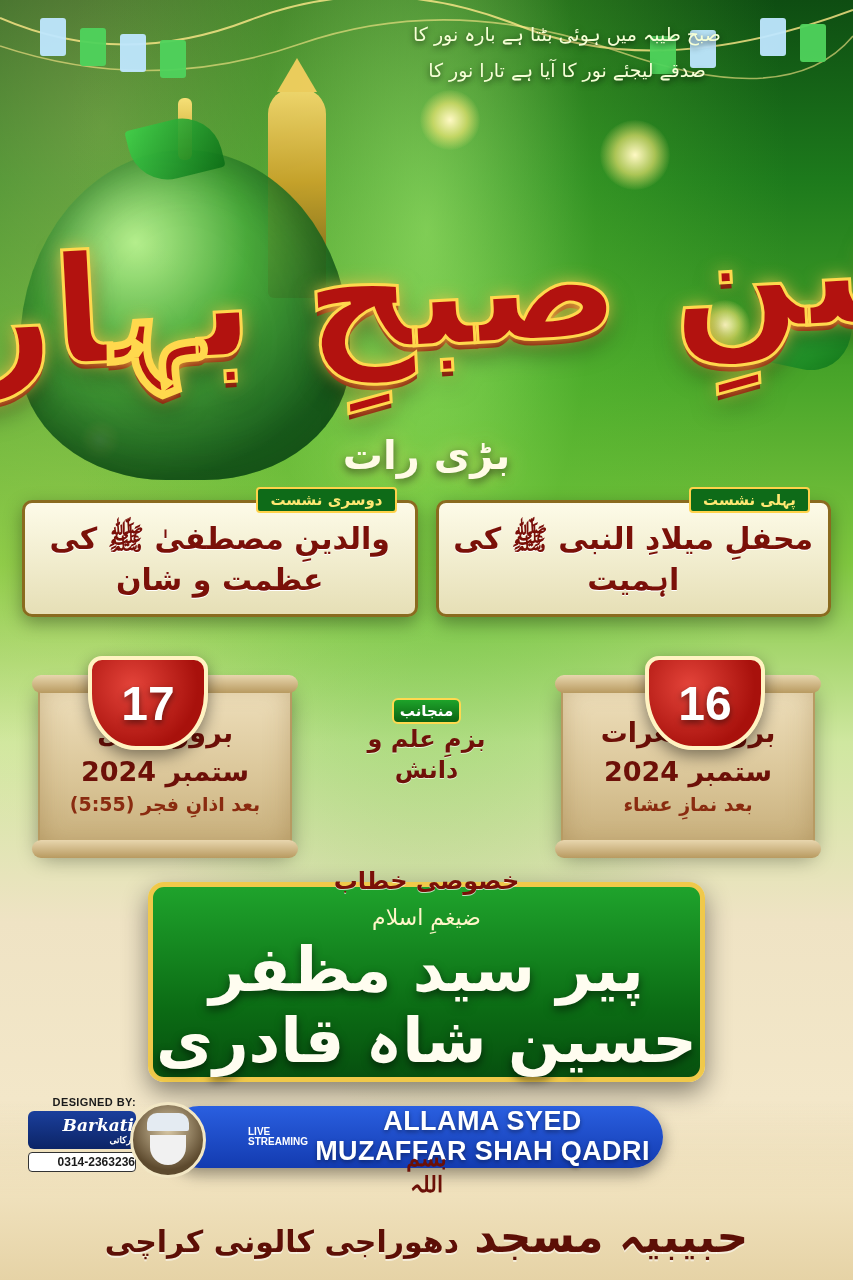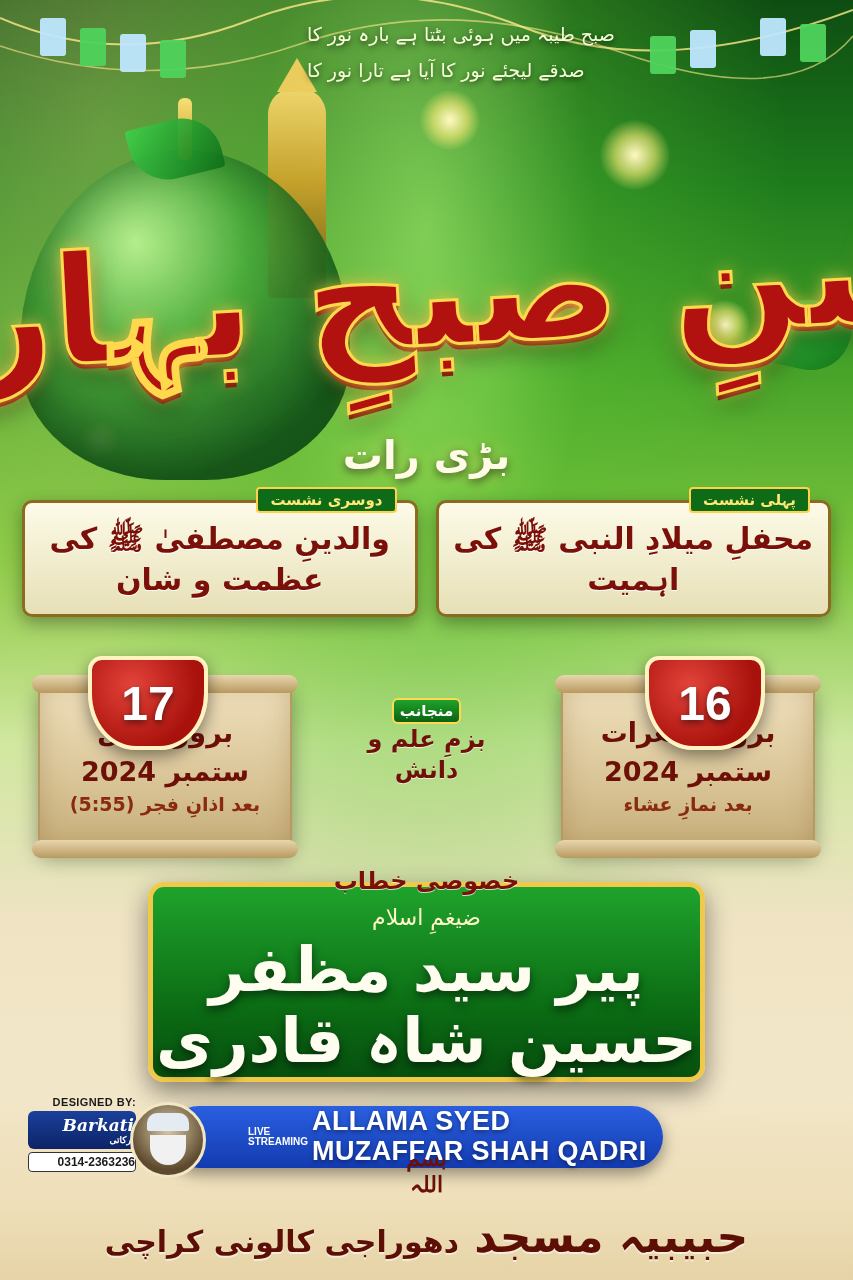--- a/index.html
+++ b/index.html
@@ -47,21 +47,21 @@
   .minaret:after{
     content:"";position:absolute;left:50%;top:-30px;transform:translateX(-50%);
     width:0;height:0;border-left:20px solid transparent;border-right:20px solid transparent;border-bottom:34px solid #f3cf5f;
   }
 
   .flag{position:absolute;background:linear-gradient(135deg,#3fd24a,#0c6d16);opacity:.9;}
 
   
   .couplet{
     position:absolute;right:26px;top:16px;width:520px;
-    text-align:left;direction:rtl;
+    text-align:center;direction:rtl;
     color:#f6ffd6;
     font-size:19px;line-height:1.9;
     text-shadow:0 2px 6px rgba(0,0,0,.65);
     font-family:"DejaVu Sans", sans-serif;
   }
 
   
   .title-wrap{
     position:absolute;left:0;right:0;top:128px;height:330px;
     display:flex;align-items:center;justify-content:center;
@@ -233,21 +233,21 @@
   .livebar .avatar .beard{position:absolute;left:17px;top:30px;width:36px;height:30px;border-radius:0 0 18px 18px;background:#f1f1f1;}
   .fb{
     width:30px;height:30px;border-radius:50%;
     background:#fff;color:#1877f2;font-weight:bold;font-size:22px;
     display:flex;align-items:center;justify-content:center;
     margin-left:6px;margin-right:44px;
     font-family:"DejaVu Sans", sans-serif;
   }
   .livetxt{font-size:10px;font-weight:bold;color:#fff;line-height:1.05;margin-right:4px;}
   .live-name{
-    flex:1;text-align:left;color:#fff;font-weight:bold;
+    flex:1;text-align:center;color:#fff;font-weight:bold;
     font-size:27px;line-height:1.1;letter-spacing:.4px;
     text-shadow:0 2px 4px rgba(0,0,0,.4);
     padding-right:10px;
   }
 
   
   .venue{
     position:absolute;left:0;right:0;bottom:18px;
     text-align:center;direction:rtl;
     font-family:"DejaVu Sans", sans-serif;

